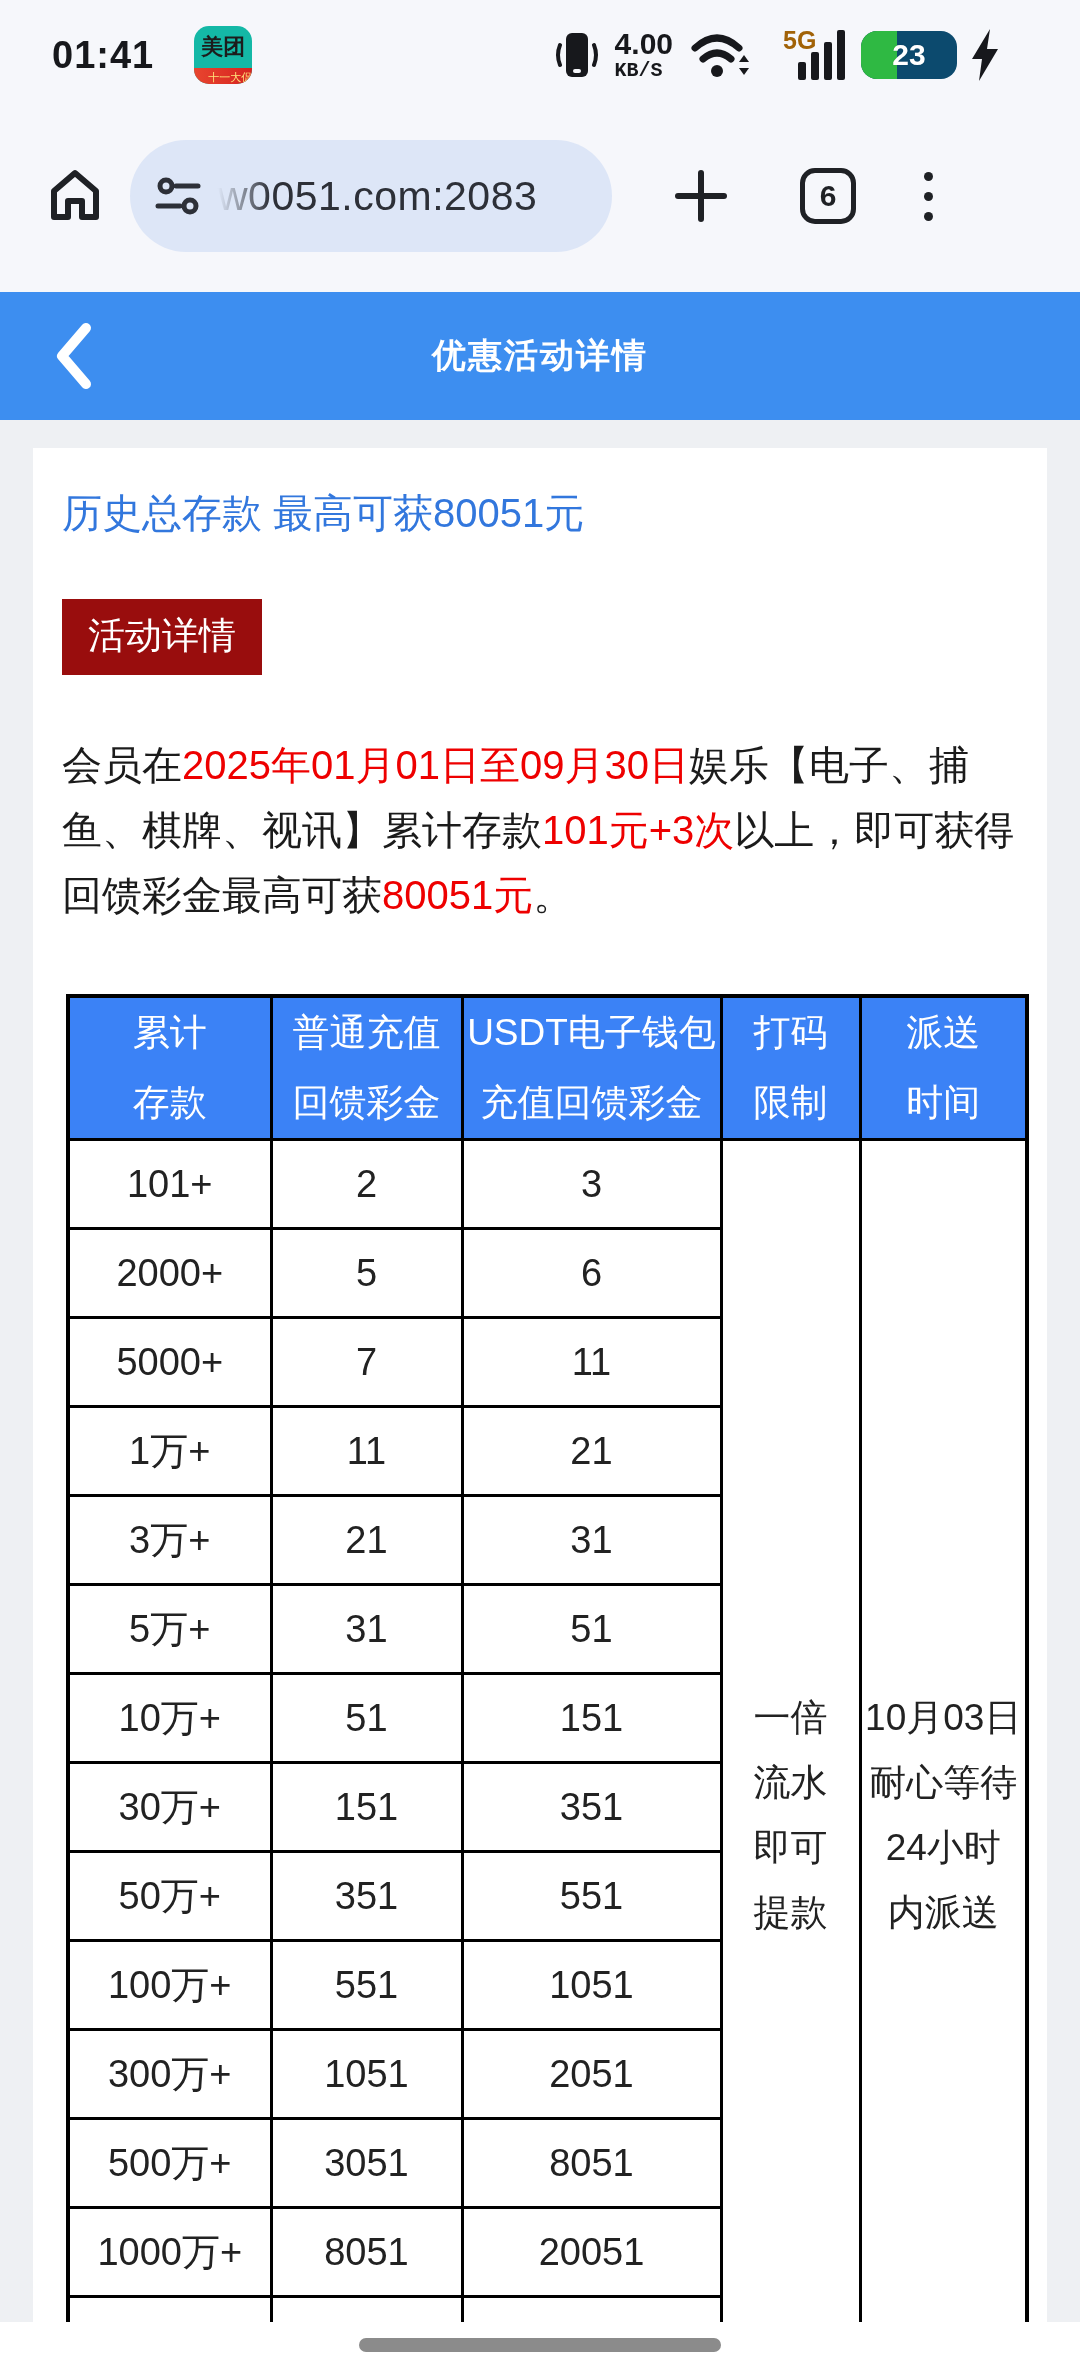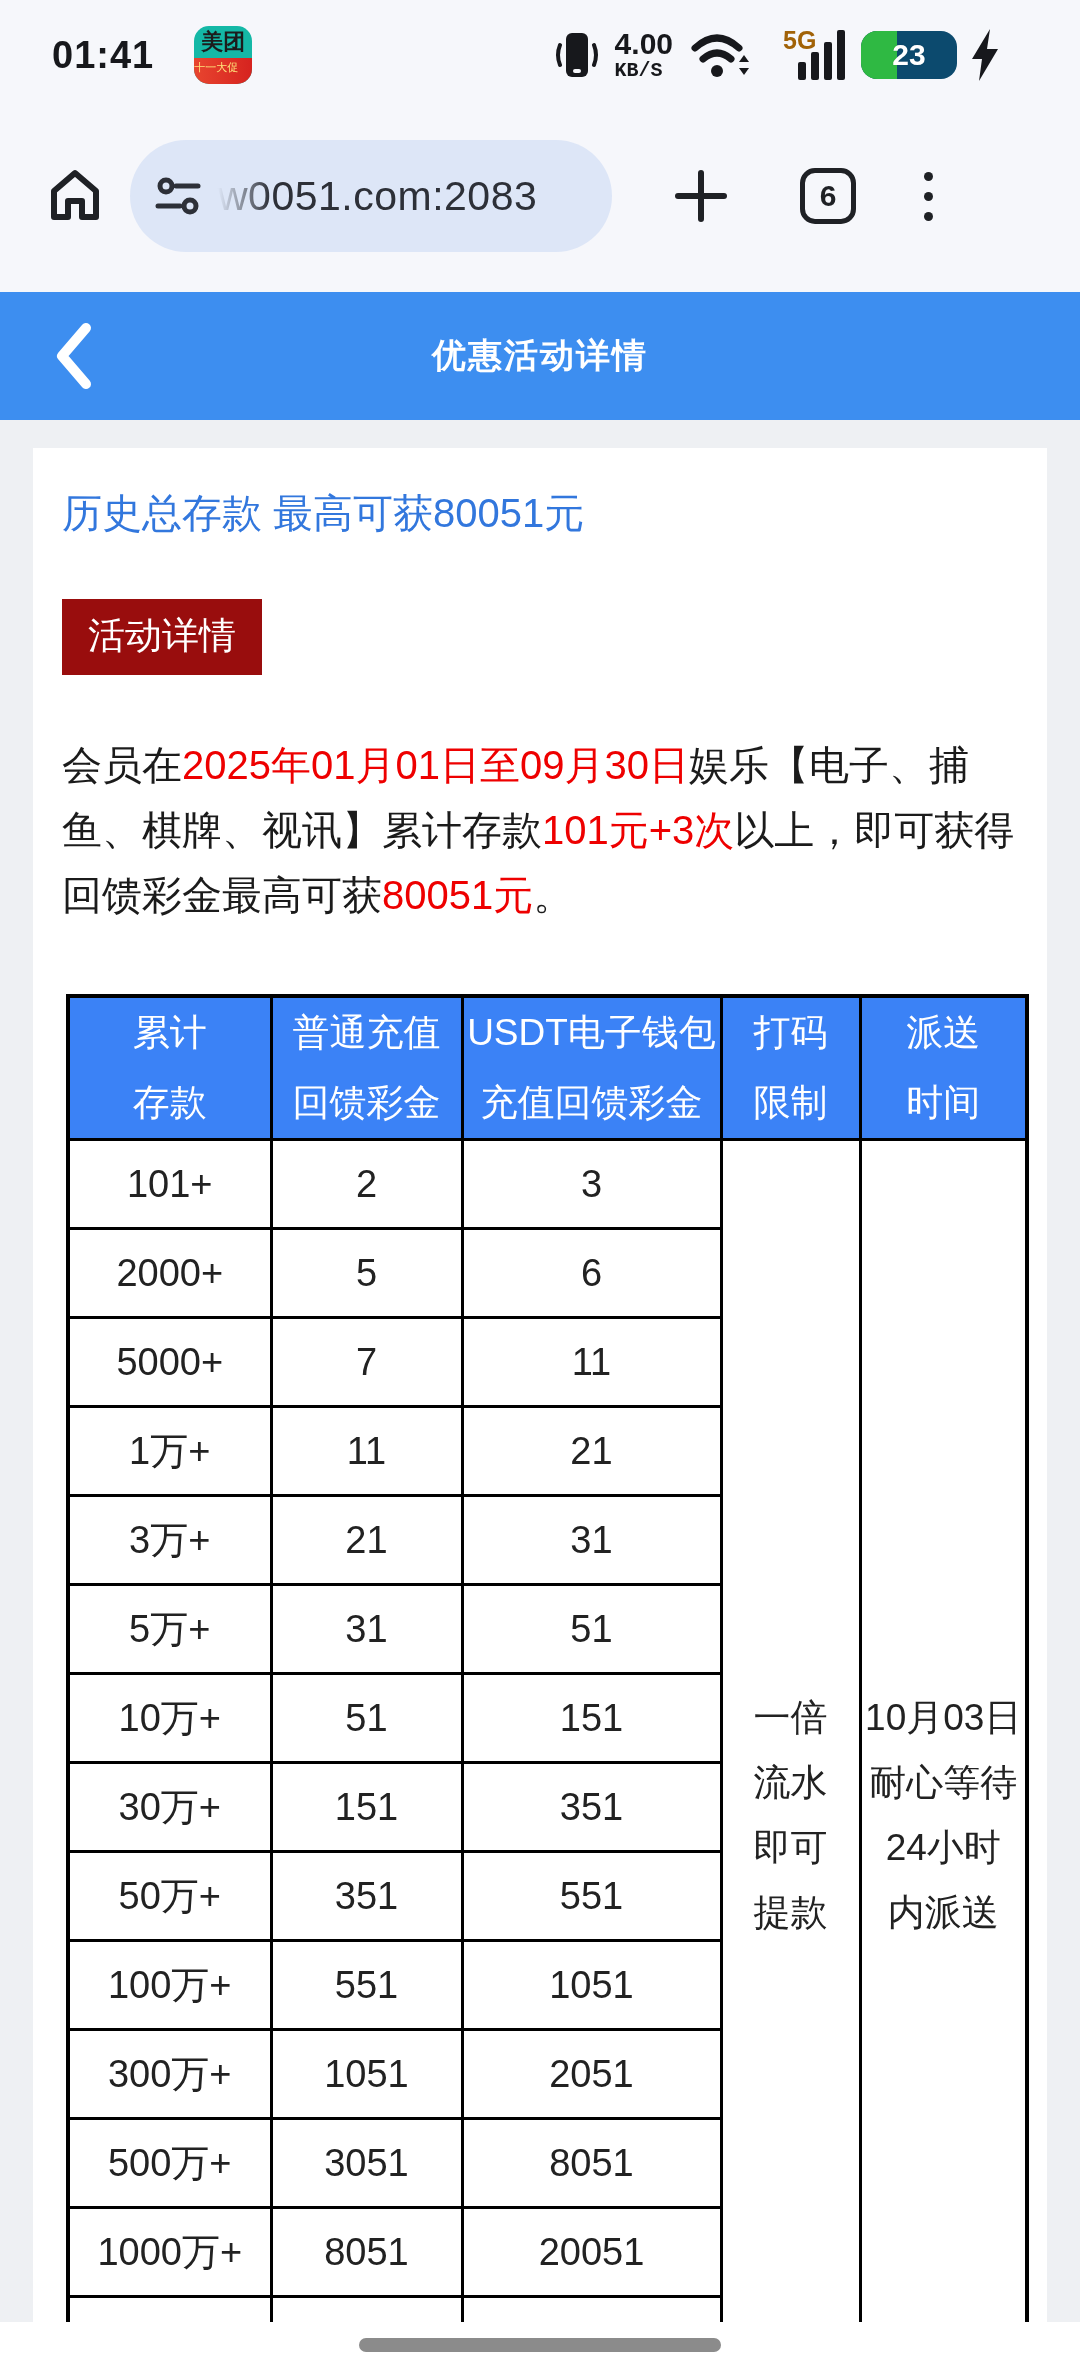--- a/index.html
+++ b/index.html
@@ -4,21 +4,21 @@
 <style>
   * { margin:0; padding:0; box-sizing:border-box; }
   html,body { width:1080px; height:2374px; overflow:hidden; }
   body { font-family:"Liberation Sans", sans-serif; background:#ffffff; position:relative; }
 
   
   .statusbar{ height:100px; background:#f6f7fb; display:flex; align-items:center; padding:10px 78px 0 52px; }
   .sb-time{ font-size:38px; font-weight:bold; color:#17181c; letter-spacing:1px; }
   .mt-icon{ width:58px; height:58px; border-radius:15px; background:#14b8a6; margin-left:40px; overflow:hidden; display:flex; flex-direction:column;font-family:Liberation Serif, serif; }
   .mt-top{ flex:1; display:flex; align-items:center; justify-content:center; font-size:22px; font-weight:bold; color:#1c1c1c; }
-  .mt-bottom{ height:26px; background:linear-gradient(90deg,#e8452f,#d6231f); color:#ffe37a; font-size:11px; line-height:18px; text-align:left; white-space:nowrap; }
+  .mt-bottom{ height:16px; background:linear-gradient(90deg,#e8452f,#d6231f); color:#ffe37a; font-size:11px; line-height:18px; text-align:right; white-space:nowrap; }
   .sb-right{ margin-left:auto; display:flex; align-items:center; gap:16px; }
   .sb-speed{ display:flex; flex-direction:column; align-items:flex-start; line-height:1; }
   .sb-speed .v{ font-size:30px; font-weight:bold; color:#17181c; }
   .sb-speed .u{ font-size:20px; font-weight:bold; color:#17181c; margin-top:2px;font-family:Liberation Mono, monospace; }
   .sig-wrap{ position:relative; width:78px; height:58px; }
   .sig-5g{ position:absolute; left:4px; top:0; font-size:25px; font-weight:bold; color:#a16207;margin-left:12px; }
   .sig-bars{ position:absolute; right:0; bottom:4px; display:flex; align-items:flex-end; gap:5px; }
   .sig-bars i{ display:block; width:8px; background:#17181c; border-radius:2px; }
   .battery{ position:relative; width:96px; height:48px; border-radius:16px; background:#0c4a6e; overflow:hidden; display:flex; align-items:center; justify-content:center; }
   .battery .fill{ position:absolute; left:0; top:0; bottom:0; width:37%; background:#2fb943; }

